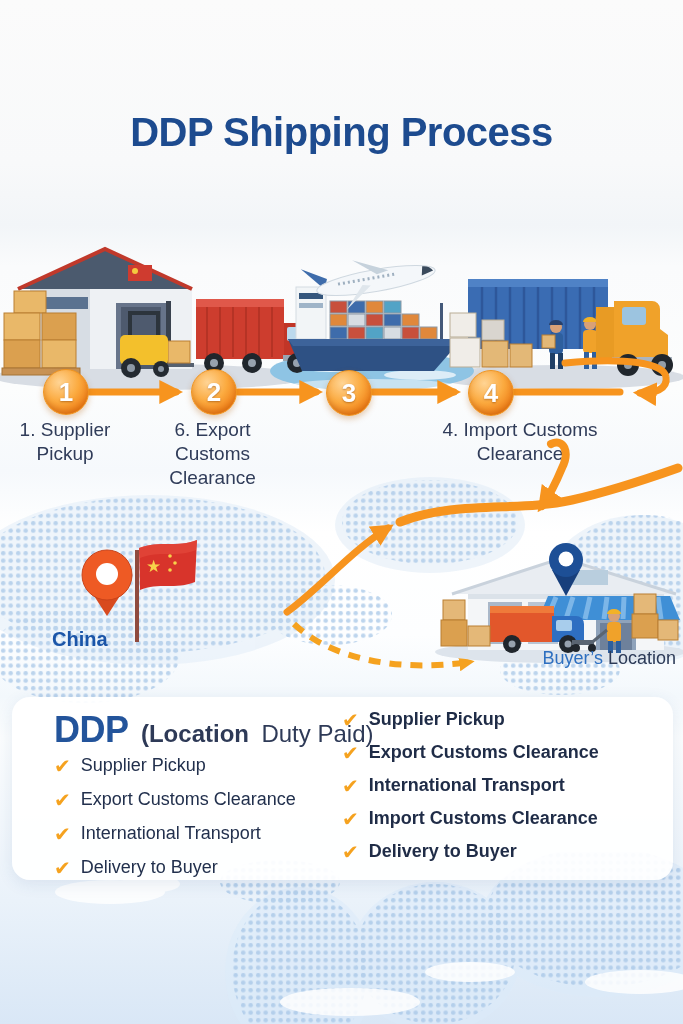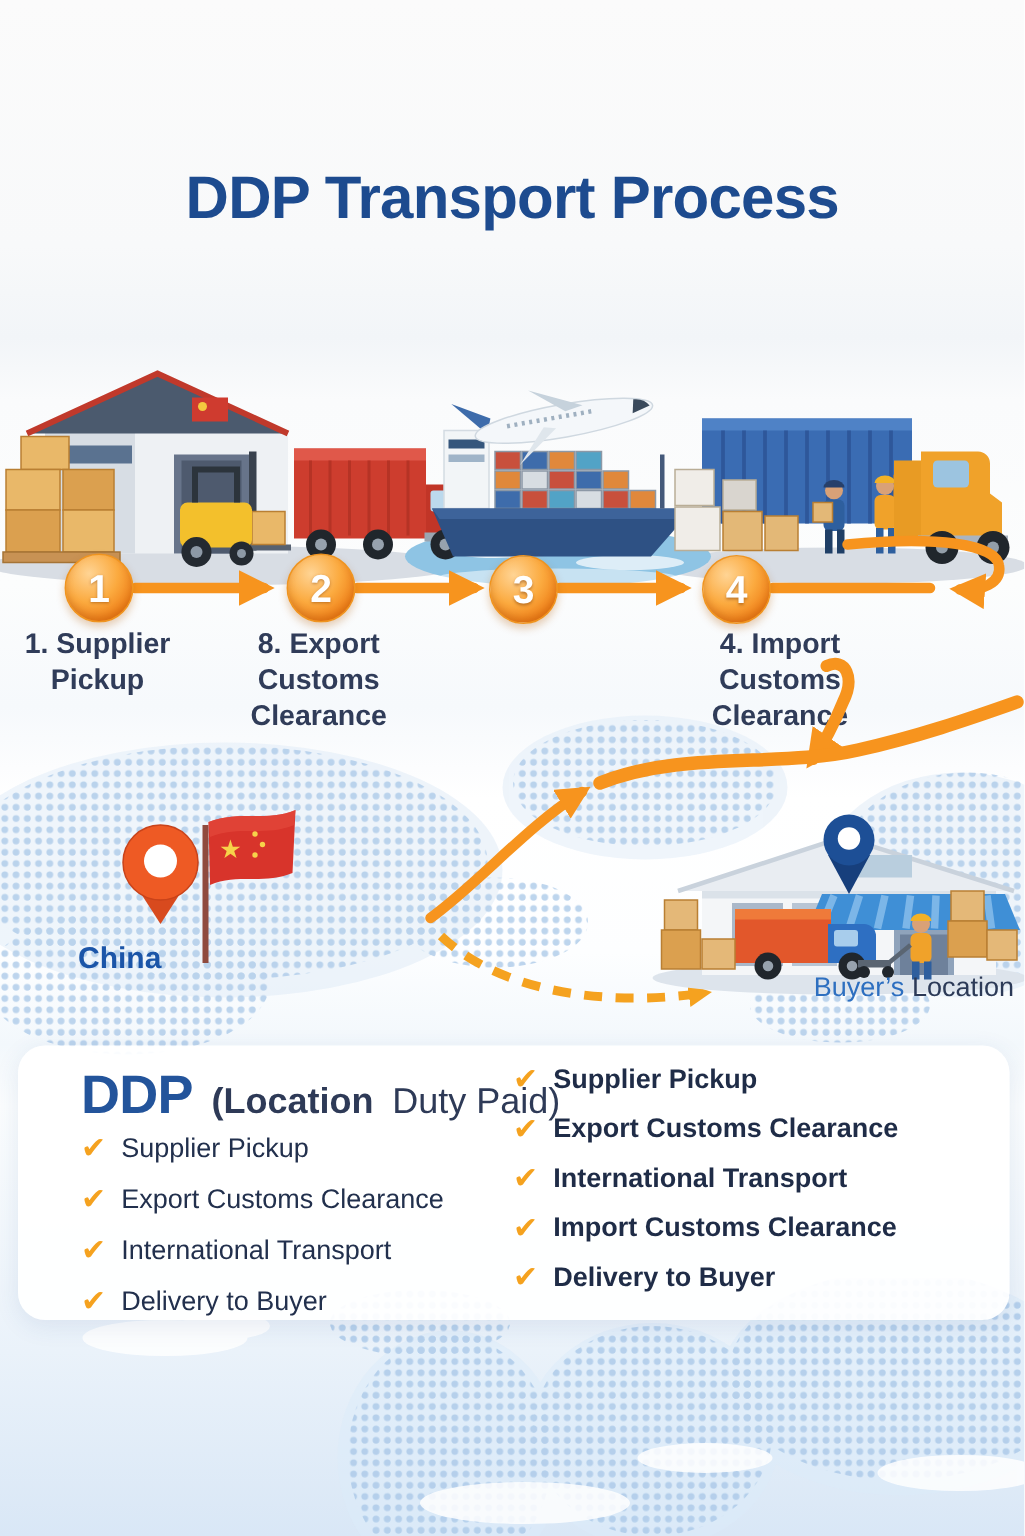--- a/index.html
+++ b/index.html
@@ -22,21 +22,21 @@
     width:44px;height:44px;border-radius:50%;
     background:radial-gradient(circle at 35% 28%,#ffd494 0%,#fbaa3f 45%,#f0821a 75%,#e06e0c 100%);
     box-shadow:0 3px 6px rgba(180,90,0,.30), inset 0 -3px 5px rgba(150,60,0,.25);
     border:1px solid #ef9420;
     color:#ffffff;font-weight:700;font-size:26px;line-height:44px;text-align:center;
     text-shadow:0 1px 2px rgba(120,50,0,.45);
     z-index:6;
   }
   
   .step-label{
-    top:418px;text-align:center;font-size:19px;font-weight:700;
+    top:418px;text-align:center;font-size:19px;font-weight:400;
     color:#303c59;line-height:1.25;z-index:6;
   }
   
   #china-label{left:52px;top:628px;width:110px;font-size:20px;font-weight:700;color:#1b55a8;z-index:8;}
   #buyer-label{left:486px;top:648px;width:190px;font-size:18px;font-weight:400;z-index:8;white-space:nowrap;text-align:right;}
   #buyer-label .accent{color:#2d6fc0;}
   #buyer-label .rest{color:#2c3a57;}
   
   #ddp-panel{
     left:12px;right:10px;top:697px;height:183px;
@@ -56,21 +56,21 @@
   .check{color:#f5a21f;font-weight:700;font-size:20px;margin-right:10px;line-height:1;}
   .ci-label{font-size:18px;color:#22304d;font-weight:400;white-space:nowrap;}
   .col-right .ci-label{font-weight:700;color:#1f2c47;}
   svg{display:block;}
 </style>
 </head>
 <body>
 
 <div id="poster">
 
-  <div class="abs" id="title">DDP Transport Process</div>
+  <div class="abs" id="title">DDP Shipping Process</div>
 
   <svg class="abs" style="left:0;top:243px;z-index:4" width="683" height="155" viewBox="0 0 683 155">
 
     <ellipse cx="150" cy="134" rx="158" ry="13" fill="#d8dde4"></ellipse>
     <ellipse cx="560" cy="134" rx="125" ry="12" fill="#d8dde4"></ellipse>
 
     <ellipse cx="372" cy="128" rx="102" ry="20" fill="#8ec4e4"></ellipse>
     <ellipse cx="330" cy="124" rx="30" ry="5" fill="#ffffff" opacity=".8"></ellipse>
     <ellipse cx="420" cy="132" rx="36" ry="5" fill="#ffffff" opacity=".7"></ellipse>
     <ellipse cx="372" cy="142" rx="80" ry="6" fill="#ffffff" opacity=".5"></ellipse>
@@ -209,21 +209,21 @@
       <path d="M565,8 C625,2 664,8 666,22 C668,34 654,39 640,38" marker-end="url(#ah)"></path>
     </g>
   </svg>
 
   <div class="abs step-circle" style="left:43px;top:369px">1</div>
   <div class="abs step-circle" style="left:191px;top:369px">2</div>
   <div class="abs step-circle" style="left:326px;top:370px">3</div>
   <div class="abs step-circle" style="left:468px;top:370px">4</div>
 
   <div class="abs step-label" style="left:15px;width:100px">1. Supplier Pickup</div>
-  <div class="abs step-label" style="left:165px;width:95px">8. Export Customs Clearance</div>
+  <div class="abs step-label" style="left:165px;width:95px">6. Export Customs Clearance</div>
   <div class="abs step-label" style="left:440px;width:160px">4. Import Customs Clearance</div>
 
   <svg class="abs" style="left:0;top:430px;z-index:1" width="683" height="280" viewBox="0 0 683 280">
     <defs>
       <pattern id="dotp" width="7.5" height="7.5" patternUnits="userSpaceOnUse">
         <circle cx="3.2" cy="3.2" r="2.3" fill="#aecbe9"></circle>
       </pattern>
     </defs>
     <g opacity=".55">
       <ellipse cx="150" cy="150" rx="185" ry="85" fill="#e1ecf7"></ellipse>

